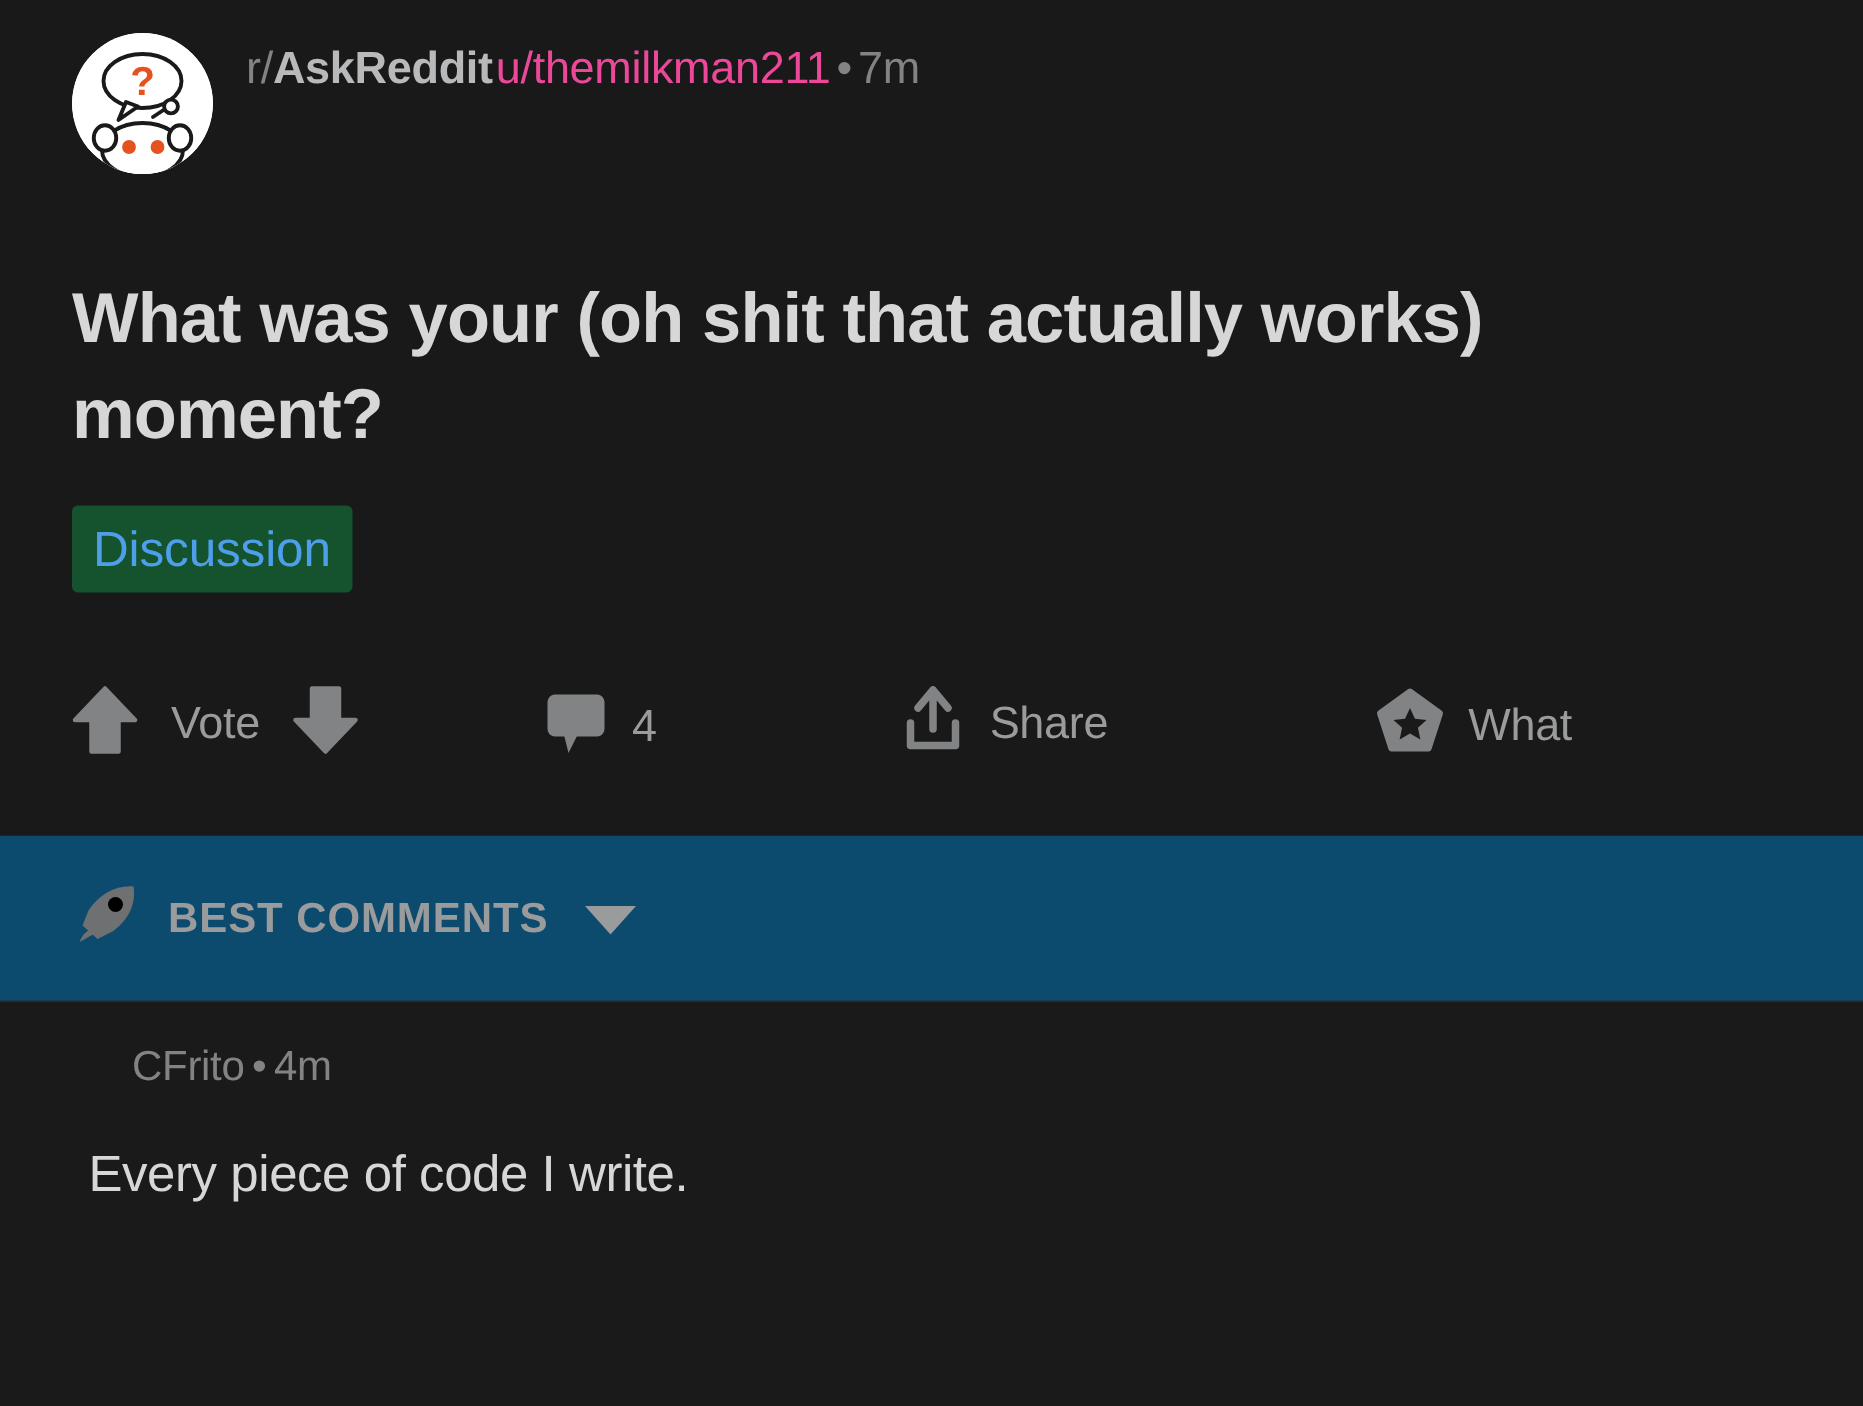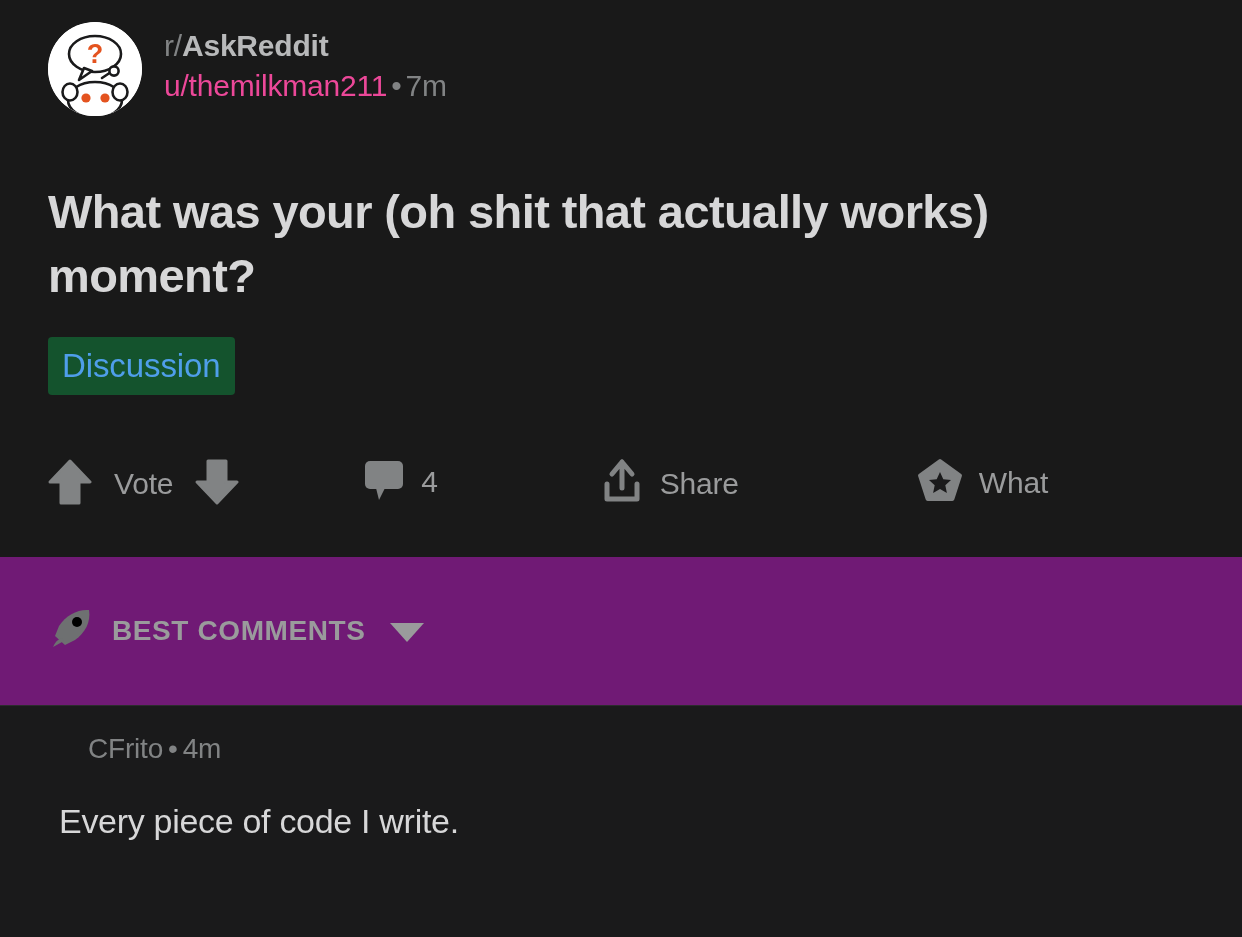--- a/index.html
+++ b/index.html
@@ -43,21 +43,21 @@
     background: #ffffff;
     flex: 0 0 auto;
     position: relative;
     overflow: hidden;
   }
 
   .avatar svg { display: block; width: 94px; height: 94px; }
 
   .header-text {
     display: flex;
-    flex-direction: column;
+    flex-direction: row;
     justify-content: flex-start;
     padding-top: 5px;
     gap: 2px;
   }
 
   .subreddit-line {
     font-size: 30px;
     line-height: 38px;
     color: #818384;
     letter-spacing: -0.2px;
@@ -97,24 +97,24 @@
     padding: 12px 14px 13px 14px;
     border-radius: 4px;
     letter-spacing: -0.1px;
   }
 
   
   .post-actions {
     position: absolute;
     left: 48px;
     right: 40px;
-    top: 458px;
+    top: 439px;
     height: 70px;
     display: flex;
-    align-items: flex-start;
+    align-items: flex-end;
   }
 
   .act {
     display: flex;
     align-items: center;
     gap: 16px;
     color: #9a9b9c;
   }
 
   .act-label {
@@ -126,22 +126,22 @@
 
   .vote-group { gap: 22px; }
   .ico { display: block; flex: 0 0 auto; }
 
   .spacer-a { width: 124px; }
   .spacer-b { width: 162px; }
   .spacer-c { width: 178px; }
 
   
   .sortbar {
-    background: #701a75;
-    height: 149px;
+    background: #0c4a6e;
+    height: 111px;
     display: flex;
     align-items: center;
     padding: 0 48px;
     gap: 0;
     border-bottom: 1px solid #2b2c2d;
   }
 
   .sort-inner {
     display: flex;
     align-items: center;

